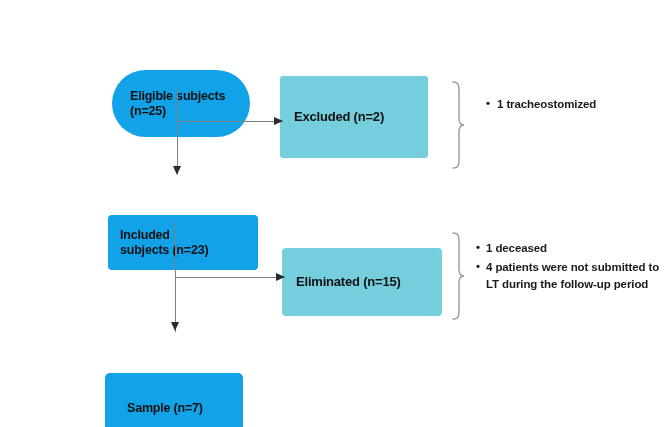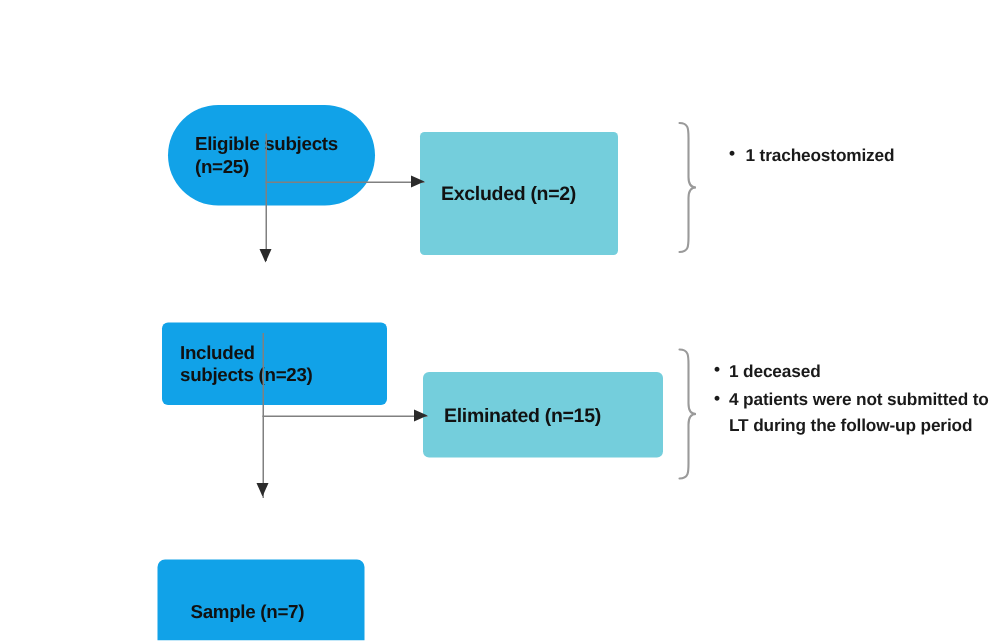--- a/index.html
+++ b/index.html
@@ -53,27 +53,27 @@
     width: 150px; height: 55px;
     border-radius: 4px;
   }
   #node-sample {
     left: 105px; top: 325px;
     width: 138px; height: 71px;
     border-radius: 5px;
     padding-left: 22px;
   }
   #node-excluded {
-    left: 280px; top: 88px;
-    width: 132px; height: 82px;
+    left: 280px; top: 76px;
+    width: 148px; height: 82px;
     border-radius: 3px;
   }
   #node-eliminated {
     left: 282px; top: 248px;
-    width: 160px; height: 57px;
+    width: 160px; height: 68px;
     border-radius: 4px;
   }
 
   
   .vline {
     position: absolute;
     width: 1px;
     background: #808080;
   }
   .hline {

